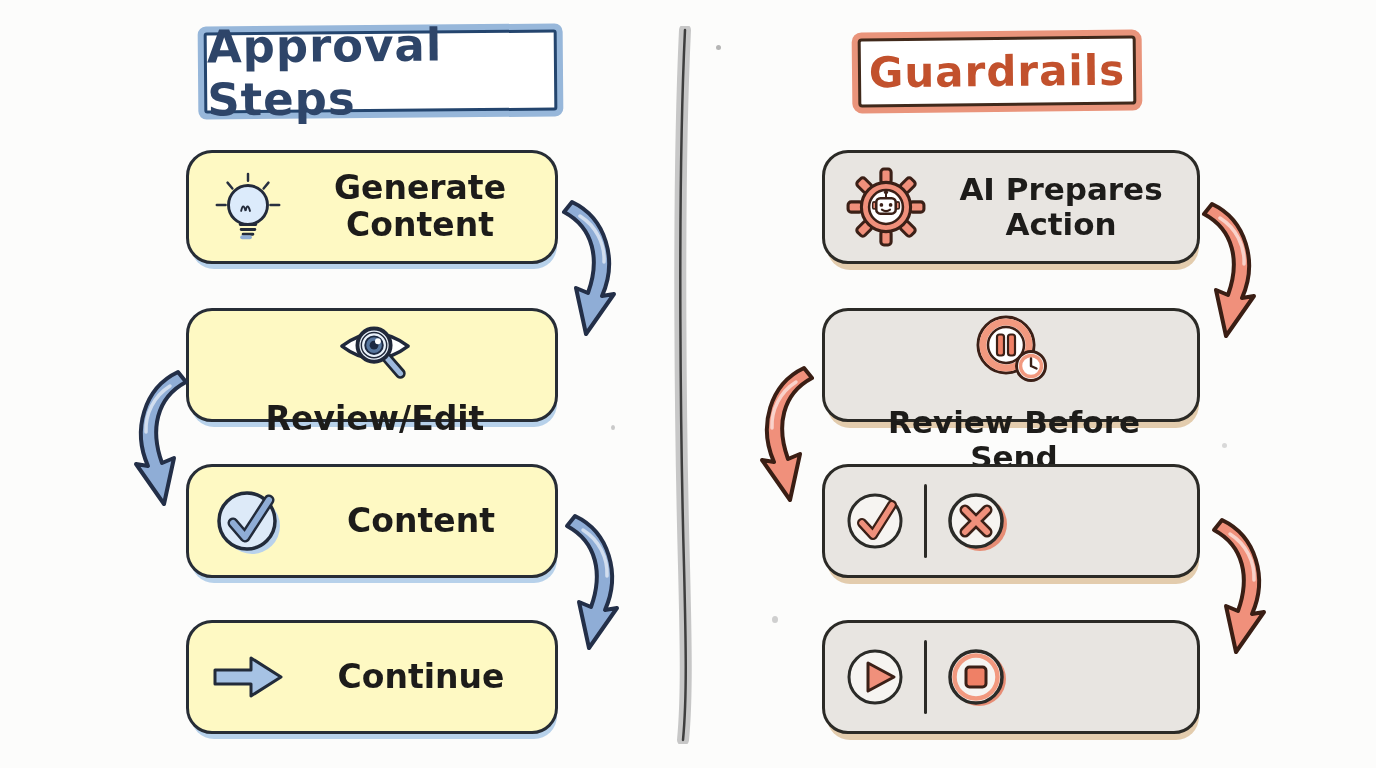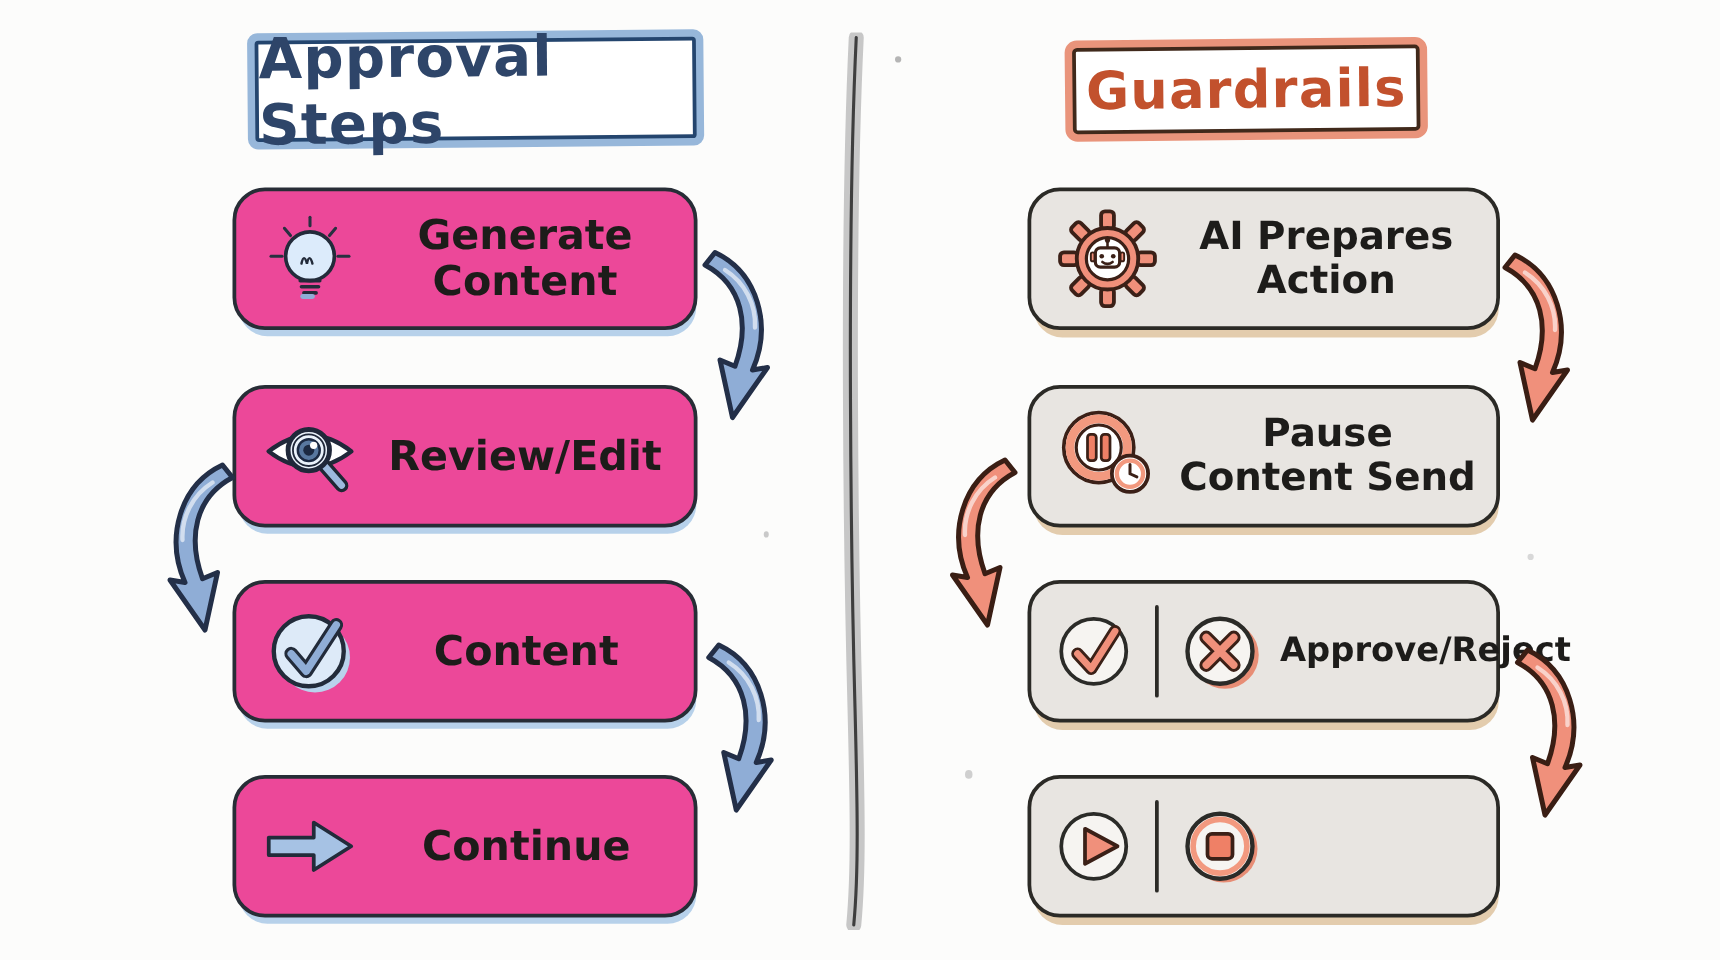--- a/index.html
+++ b/index.html
@@ -33,29 +33,29 @@
   }
 
   
   .step {
     position:absolute; display:flex; align-items:center;
     height:114px; border-radius:26px;
     padding:0 14px 0 20px; gap:12px;
   }
   .step-left {
     left:186px; width:372px;
-    background:#ec4899; border:3.5px solid #272d36;
+    background:#fef9c3; border:3.5px solid #272d36;
     box-shadow:2px 8px 0 -3px #b7d1ea;
   }
   .step-right {
     left:822px; width:378px;
     background:#e8e5e1; border:3.5px solid #2b2a26;
     box-shadow:2px 9px 0 -3px #e3ccad;
   }
-  .row1 { top:150px; } .row2 { top:308px; } .row3 { top:464px; } .row4 { top:620px; }
+  .row1 { top:150px; } .row2 { top:308px;flex-direction:column; } .row3 { top:464px; } .row4 { top:620px; }
 
   .step .icon-wrap { flex:none; display:flex; align-items:center; }
   .step .label {
     flex:1; text-align:center; color:#1d1c1a; font-weight:bold;
     font-size:33px; line-height:1.12;
   }
   .step .label.md { font-size:31px; }
   .step .label.sm { font-size:27px; }
   .icon-divider {
     flex:none; width:3px; height:74px; background:#2b2a26; border-radius:2px;
@@ -185,41 +185,40 @@
         <circle cx="34" cy="34" r="28" fill="#ffffff" stroke="#3b2017" stroke-width="3"></circle>
         <circle cx="34" cy="34" r="23" fill="none" stroke="#f2997f" stroke-width="7"></circle>
         <circle cx="34" cy="34" r="18" fill="#ffffff" stroke="#3b2017" stroke-width="2.5"></circle>
         <rect x="25" y="23.5" width="7" height="21" rx="2.5" fill="#ef8066" stroke="#3b2017" stroke-width="2.2"></rect>
         <rect x="36" y="23.5" width="7" height="21" rx="2.5" fill="#ef8066" stroke="#3b2017" stroke-width="2.2"></rect>
         <circle cx="59" cy="55" r="14.5" fill="#ffffff" stroke="#3b2017" stroke-width="3"></circle>
         <circle cx="59" cy="55" r="10.5" fill="none" stroke="#f2997f" stroke-width="3.5"></circle>
         <path d="M59 55 L59 47.5 M59 55 L64.5 57.5" fill="none" stroke="#3b2017" stroke-width="2.4" stroke-linecap="round"></path>
       </svg>
     </span>
-    <span class="label md">Pause Content Send</span>
+    <span class="label md">Review Before Send</span>
   </div>
 
   <div class="step step-right row3">
     <span class="icon-wrap">
       <svg width="62" height="82" viewBox="0 0 62 82">
         <circle cx="30" cy="41" r="26" fill="#f6f4f1" stroke="#2b2b28" stroke-width="3"></circle>
         <path d="M17 43 L28 55 L47 25" fill="none" stroke="#3b2017" stroke-width="10" stroke-linecap="round" stroke-linejoin="round"></path>
         <path d="M17 43 L28 55 L47 25" fill="none" stroke="#f0907b" stroke-width="5.5" stroke-linecap="round" stroke-linejoin="round"></path>
       </svg>
     </span>
     <span class="icon-divider"></span>
     <span class="icon-wrap">
       <svg width="68" height="82" viewBox="0 0 68 82">
         <circle cx="36" cy="44" r="27" fill="#e78d75"></circle>
         <circle cx="32" cy="41" r="26" fill="#f6f4f1" stroke="#2b2b28" stroke-width="3.5"></circle>
         <path d="M21 30 L43 52 M43 30 L21 52" fill="none" stroke="#3b2017" stroke-width="11" stroke-linecap="round"></path>
         <path d="M21 30 L43 52 M43 30 L21 52" fill="none" stroke="#f0907b" stroke-width="6" stroke-linecap="round"></path>
       </svg>
     </span>
-    <span class="label sm">Approve/Reject</span>
   </div>
 
   <div class="step step-right row4">
     <span class="icon-wrap">
       <svg width="62" height="82" viewBox="0 0 62 82">
         <circle cx="30" cy="41" r="26" fill="#f6f4f1" stroke="#2b2b28" stroke-width="3"></circle>
         <polygon points="23,27 49,41 23,55" fill="#f0907b" stroke="#3b2017" stroke-width="3" stroke-linejoin="round"></polygon>
       </svg>
     </span>
     <span class="icon-divider"></span>

